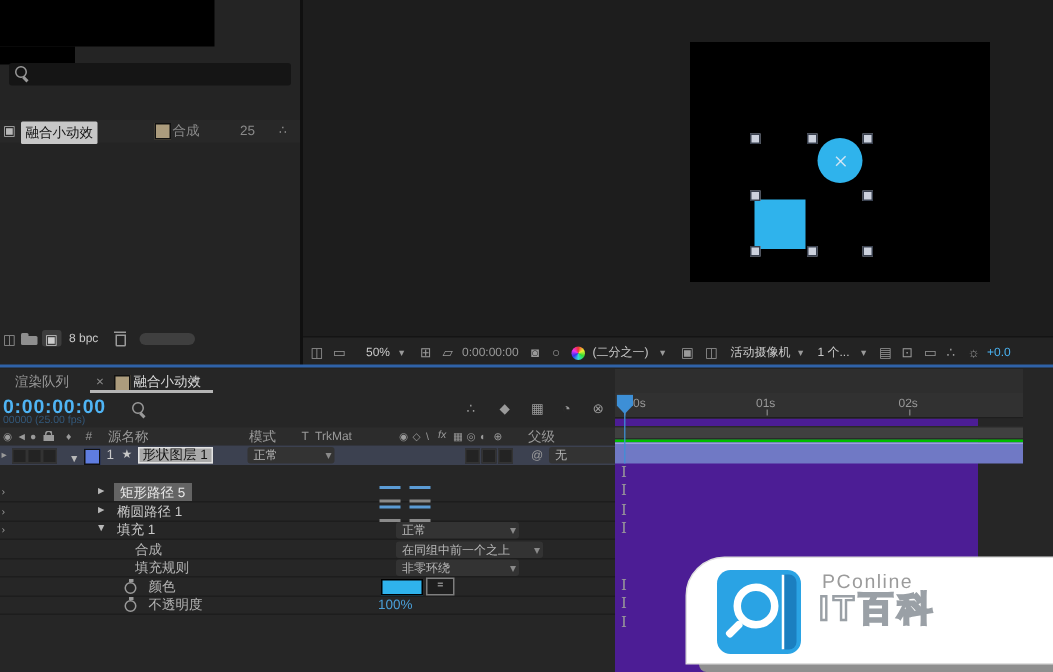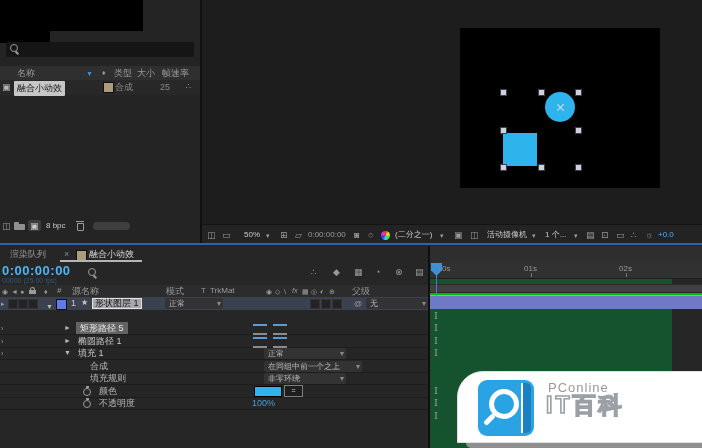--- a/index.html
+++ b/index.html
@@ -65,21 +65,21 @@
   .editbox{background:#a9a9a9;color:#141414;border:1px solid #e3e3e3;padding:0 2px;line-height:9px;}
   .dd{position:absolute;height:11px;line-height:11px;background:#333;border-radius:2px;color:#b8b8b8;font-size:8px;padding:0 10px 0 4px;white-space:nowrap;overflow:hidden;}
   .dd::after{content:"▾";position:absolute;right:2px;top:0;color:#8a8a8a;}
   .prow{position:absolute;left:0;width:428px;height:12px;line-height:12px;border-bottom:1px solid rgba(0,0,0,.22);}
   .selbox{background:#646464;color:#e9e9e9;padding:0 4px;}
   .tw{color:#b8b8b8;font-size:7px;}
   .eq{position:absolute;width:14px;height:7px;border-top:2px solid #5b9bd5;border-bottom:2px solid #8a8a8a;}
   .colorsw{position:absolute;width:26px;height:9px;background:#2fb3ec;border:1px solid #000;}
   .pickbox{position:absolute;width:17px;height:10px;background:#1e1e1e;border:1px solid #7e7e7e;color:#ddd;font-size:7px;line-height:10px;text-align:center;}
   
-  .graph{left:430px;top:0;width:242px;height:202px;background:#14532d;}
+  .graph{left:410px;top:0;width:242px;height:202px;background:#4c1d95;}
   .ruler{position:absolute;left:0;top:16px;width:272px;height:16px;background:#313131;border-bottom:1px solid #1e1e1e;color:#999;}
   .workarea{position:absolute;left:0;top:38px;width:272px;height:7px;background:#404040;border:1px solid #2a2a2a;border-left:none;border-right:none;}
   .cache{position:absolute;left:0;top:46.5px;width:272px;height:2px;background:#00bc00;}
   .layerbar{position:absolute;left:0;top:49px;width:272px;height:13px;background:#7079c5;border-top:1px solid #9aa2df;}
   .playhead{position:absolute;left:1px;top:17px;width:11px;height:13px;background:#3d8fd6;
             clip-path:polygon(0 0,100% 0,100% 55%,50% 100%,0 55%);}
   .phline{position:absolute;left:5.5px;top:29px;width:1.5px;height:34px;background:rgba(61,143,214,.85);}
   .ibeam{position:absolute;left:4px;font-family:"DejaVu Serif",serif;font-size:10px;color:#9a9a9a;line-height:10px;}
   .tick{position:absolute;top:11px;width:1px;height:4px;background:#777;}
   
@@ -99,28 +99,20 @@
 <div class="app">
 
   <div class="abs project-panel">
     <div class="abs" style="left:0;top:0;width:143px;height:31px;background:#000;"></div>
     <div class="abs" style="left:0;top:31px;width:50px;height:12px;background:#000;"></div>
 
     <div class="abs searchbox">
       <span class="abs mag" style="left:4px;top:2px;"></span>
     </div>
 
-    <div class="abs colhdr">
-      <span class="abs" style="left:17px;">名称</span>
-      <span class="abs g f7" style="left:86px;top:4px;color:#3d8fd6;" data-g="▼"></span>
-      <span class="abs g f7" style="left:102px;top:3px;" data-g="♦"></span>
-      <span class="abs" style="left:114px;">类型</span>
-      <span class="abs" style="left:137px;">大小</span>
-      <span class="abs" style="left:162px;">帧速率</span>
-    </div>
 
     <div class="abs projrow">
       <span class="abs g" style="left:2px;top:3px;color:#b8b8b8;" data-g="▣"></span>
       <span class="abs projname" style="left:14px;top:1px;">融合小动效</span>
       <span class="abs swatch-beige" style="left:103px;top:2px;"></span>
       <span class="abs dim" style="left:115px;">合成</span>
       <span class="abs dim" style="left:160px;">25</span>
       <span class="abs g f8" style="left:186px;top:3px;" data-g="∴"></span>
     </div>
 

